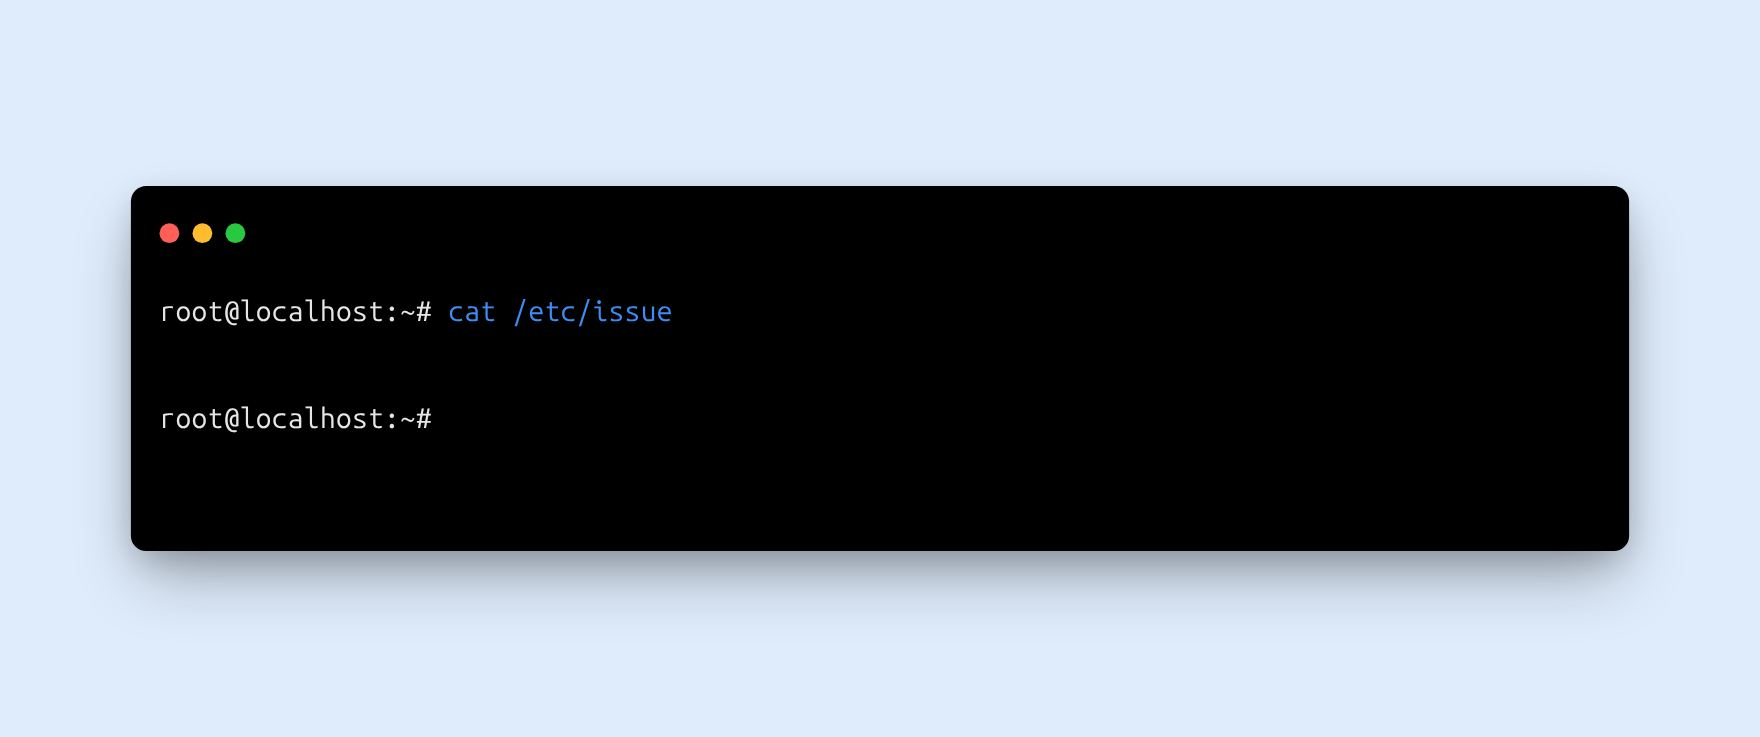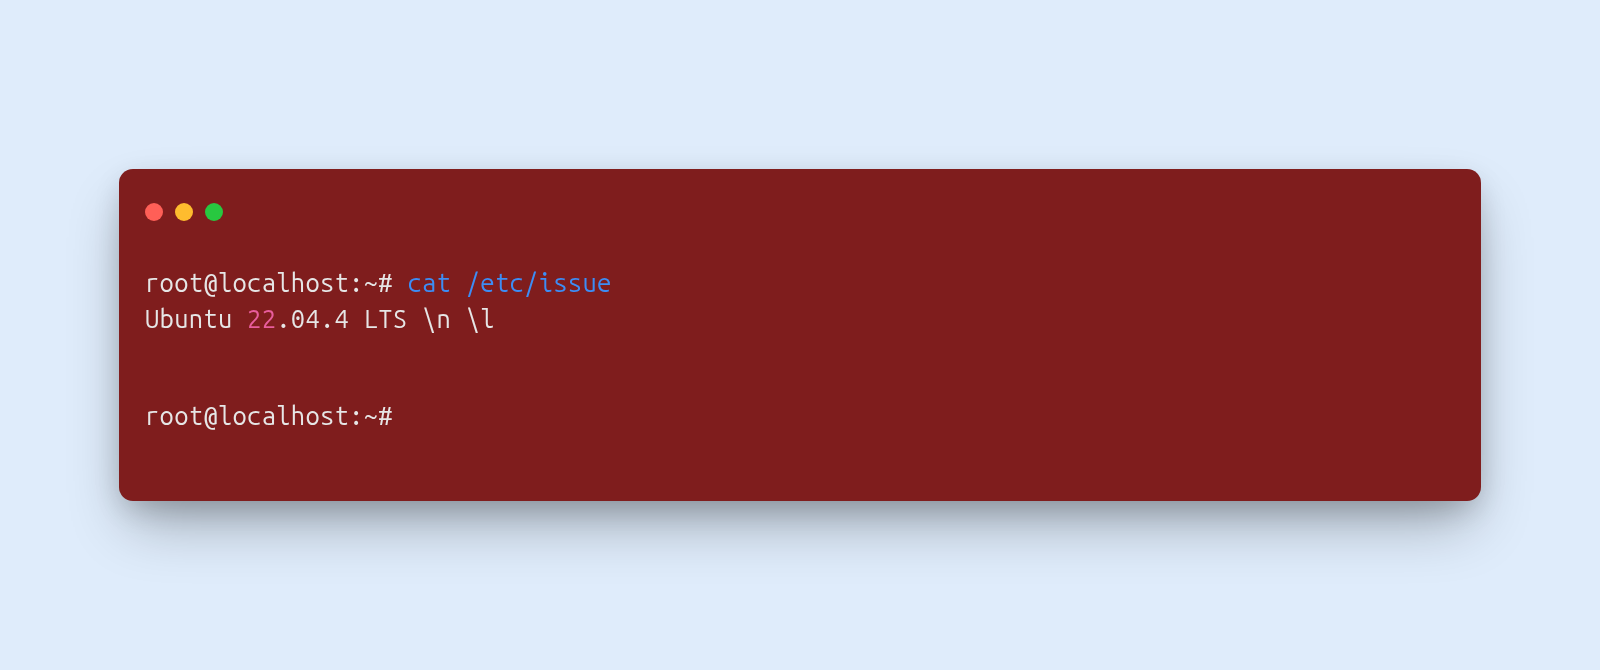--- a/index.html
+++ b/index.html
@@ -12,21 +12,21 @@
       height: 670px;
       background-color: #dfecfb;
       display: flex;
       justify-content: center;
       align-items: center;
       font-family: "SF Mono", "Monaco", "Menlo", "Consolas", "Ubuntu Mono", monospace;
     }
     .terminal-window {
       width: 1362px;
       height: 332px;
-      background-color: #7f1d1d;
+      background-color: #000000;
       border-radius: 14px;
       box-shadow: 0 30px 60px -10px rgba(0, 0, 0, 0.3), 0 10px 30px -5px rgba(0, 0, 0, 0.2);
       overflow: hidden;
       display: flex;
       flex-direction: column;
     }
     .title-bar {
       height: 52px;
       display: flex;
       align-items: flex-end;
@@ -65,17 +65,16 @@
 <body>
 
 <div class="terminal-window">
   <div class="title-bar">
     <div class="dot dot-red"></div>
     <div class="dot dot-yellow"></div>
     <div class="dot dot-green"></div>
   </div>
   <div class="terminal-content">
     <div class="line"><span class="prompt-text">root@localhost:~# </span><span class="command-text">cat /etc/issue</span></div>
-    <div class="line"><span class="output-text">Ubuntu </span><span class="number-text">22</span><span class="output-text">.04.4 LTS \n \l</span></div>
     <div class="blank-line"></div>
     <div class="line"><span class="prompt-text">root@localhost:~#</span></div>
   </div>
 </div>
 
 </body></html>

